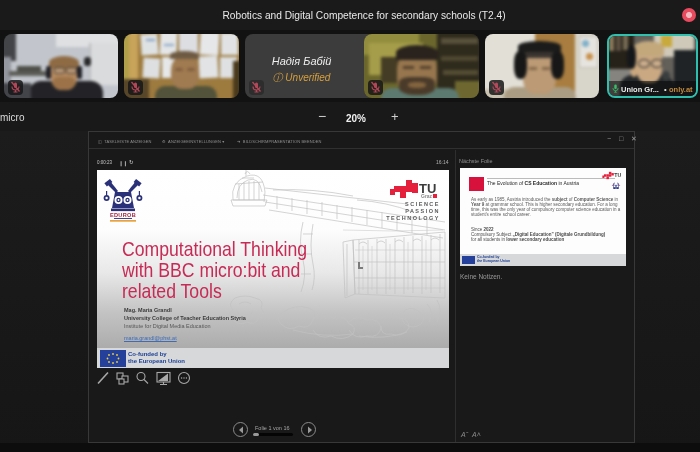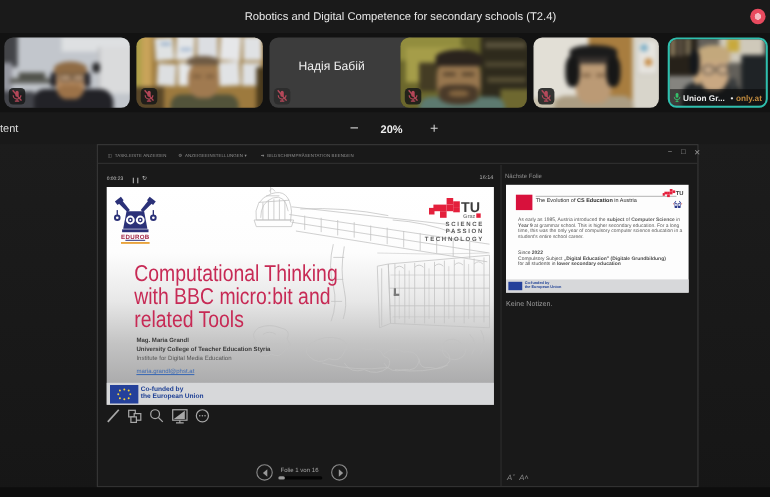--- a/index.html
+++ b/index.html
@@ -121,22 +121,23 @@
       <svg class="micico" width="11" height="12" viewBox="0 0 11 12">
         <g stroke="#c04b5e" opacity="0.92" stroke-width="1.1" fill="none">
           <rect x="4" y="1.5" width="3" height="5.5" rx="1.5" fill="#c04b5e" stroke="none"></rect>
           <path d="M2 5.5 a3.5 3.5 0 0 0 7 0 M5.5 9 v2 M3.5 11 h4"></path>
           <path d="M1.5 1 L9.5 10.5" stroke-width="1.3"></path>
         </g>
       </svg>
     </div>
 </div>
 
-<div class="tile" style="left:245px;width:136px;background:#3c3c3c;">
+<div class="tile" style="left:245px;width:136px;background:#3c3c3c;font-style:italic;">
   <div class="abs" style="left:0;top:21px;width:113px;text-align:center;color:#efefef;font-size:11px;">Надія Бабій</div>
+  <div class="abs" style="left:0;top:37px;width:113px;text-align:center;color:#d7a03c;font-size:10px;">ⓘ Unverified</div>
   <div class="micbadge" style="background:rgba(30,30,30,.5);">
       <svg class="micico" width="11" height="12" viewBox="0 0 11 12">
         <g stroke="#c04b5e" opacity="0.92" stroke-width="1.1" fill="none">
           <rect x="4" y="1.5" width="3" height="5.5" rx="1.5" fill="#c04b5e" stroke="none"></rect>
           <path d="M2 5.5 a3.5 3.5 0 0 0 7 0 M5.5 9 v2 M3.5 11 h4"></path>
           <path d="M1.5 1 L9.5 10.5" stroke-width="1.3"></path>
         </g>
       </svg>
     </div>
 </div>
@@ -227,21 +228,21 @@
   <svg class="abs" style="left:3px;top:48px;" width="7" height="9" viewBox="0 0 8 10">
       <rect x="2.6" y="0.5" width="2.8" height="5" rx="1.4" fill="#35c06a"></rect>
       <path d="M1 4.5 a3 3 0 0 0 6 0 M4 7.5 v1.5 M2.5 9.3 h3" stroke="#35c06a" stroke-width="0.9" fill="none"></path>
     </svg>
   <div class="abs" style="left:12px;top:49px;color:#ededed;font-size:7.5px;font-weight:bold;">Union Gr...</div>
   <div class="abs" style="left:55px;top:49px;color:#e8e8e8;font-size:7.5px;">•</div>
   <div class="abs" style="left:60px;top:49px;color:#c08a3e;font-size:7.5px;font-weight:bold;">only.at</div>
 </div>
 
 <div class="abs" id="toolbar"></div>
-<div class="abs" id="tent">tent</div>
+<div class="abs" id="tent">micro</div>
 <div class="abs" id="zminus">−</div>
 <div class="abs" id="zpct">20%</div>
 <div class="abs" id="zplus">+</div>
 
 <div class="abs" id="main"></div>
 <div class="abs" id="window"></div>
 <div class="abs" id="menuline"></div>
 <div class="abs menuitem" style="left:98px;">◫ &nbsp;TASKLEISTE ANZEIGEN</div>
 <div class="abs menuitem" style="left:162px;">⚙ &nbsp;ANZEIGEEINSTELLUNGEN ▾</div>
 <div class="abs menuitem" style="left:237px;">➔ &nbsp;BILDSCHIRMPRÄSENTATION BEENDEN</div>

